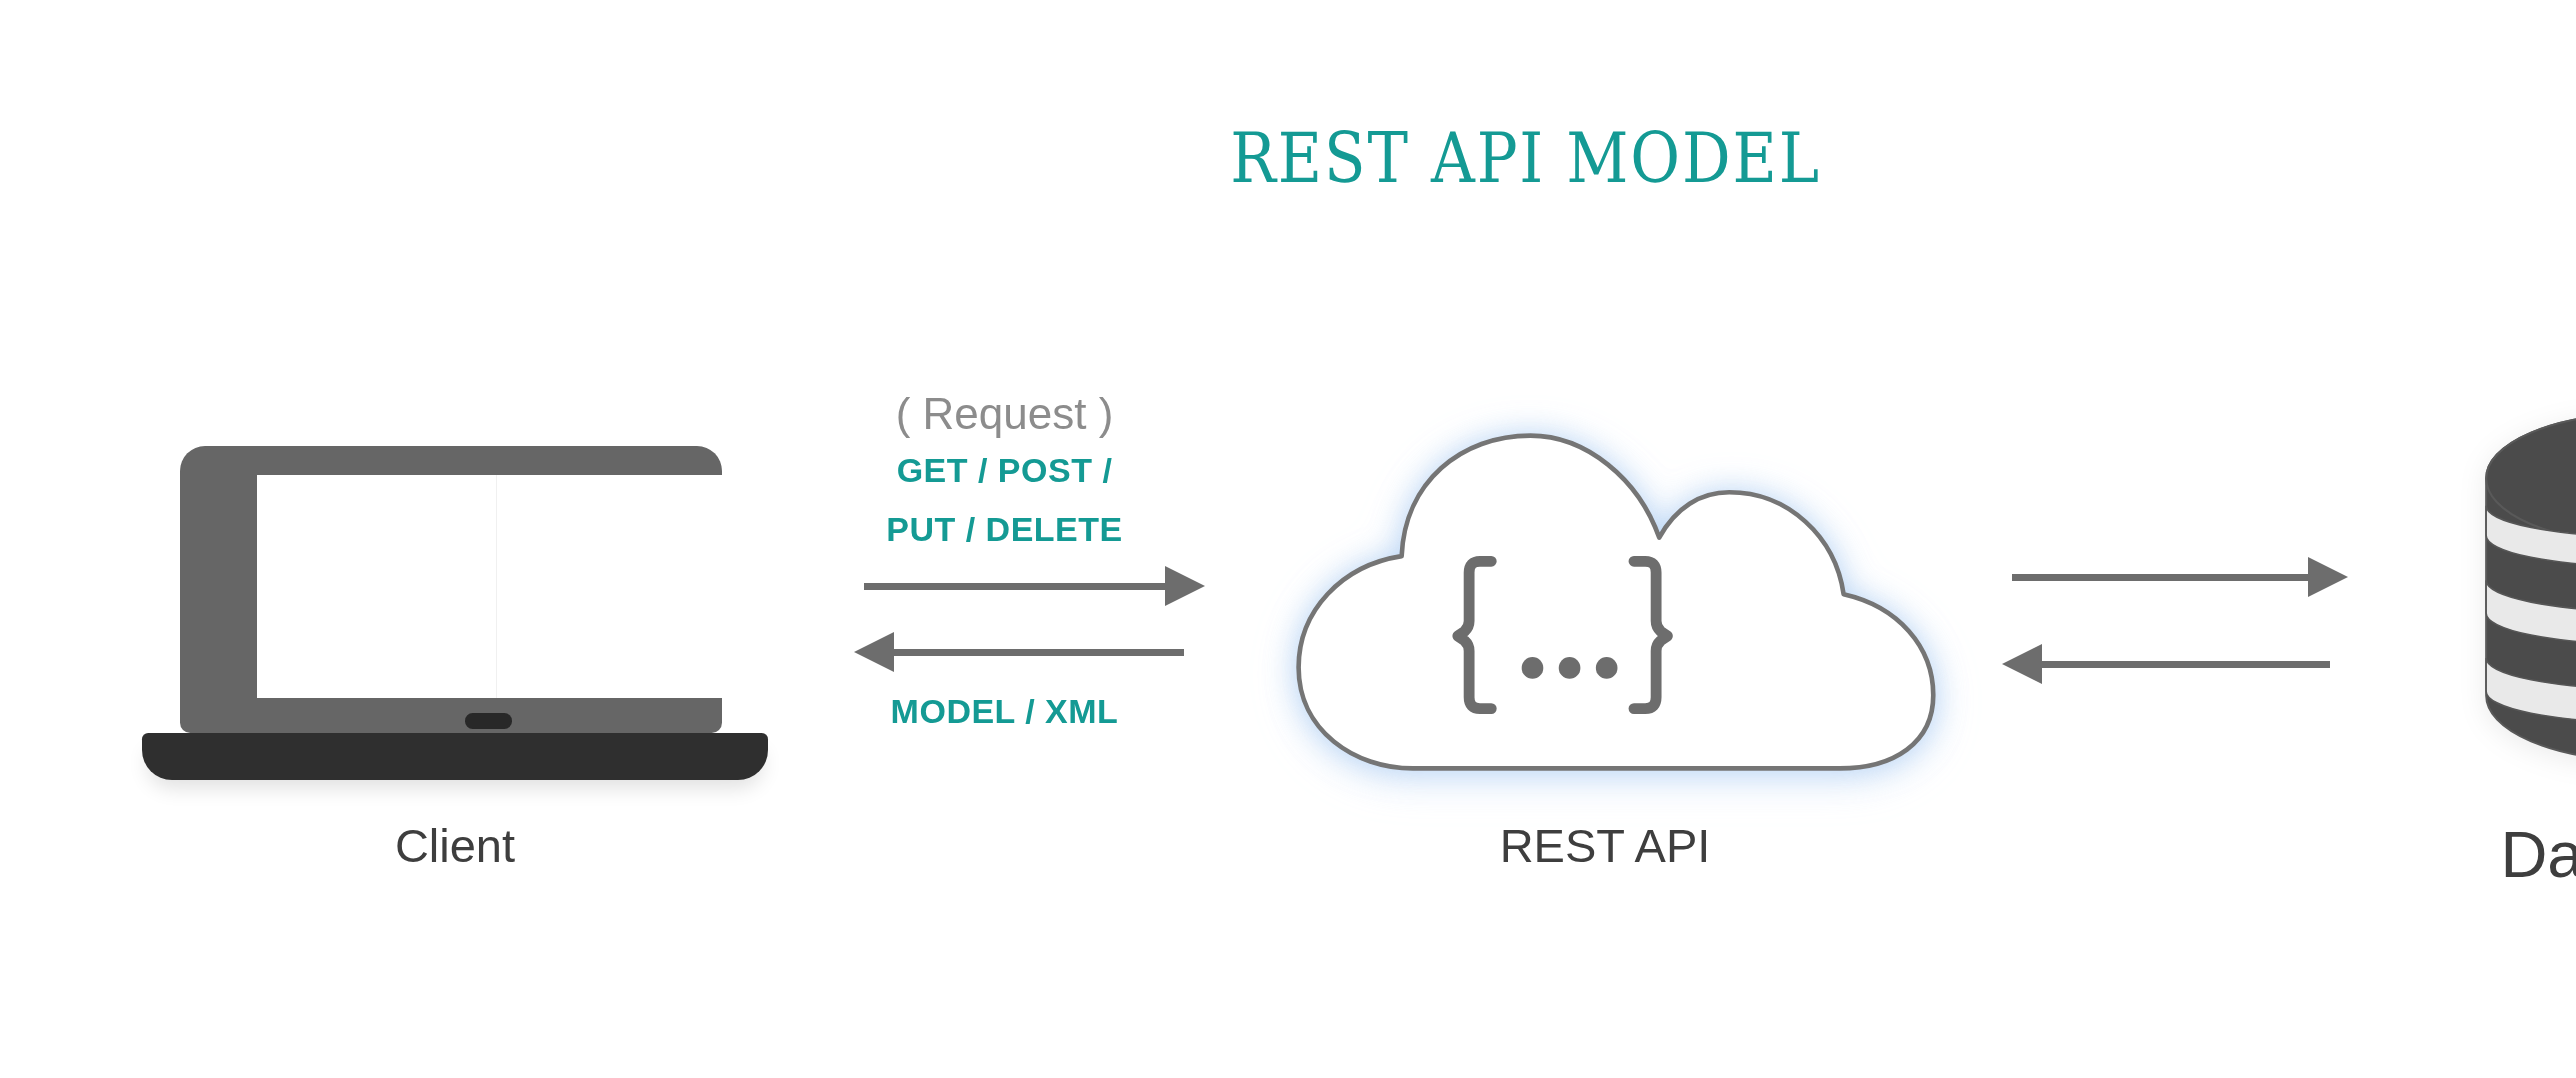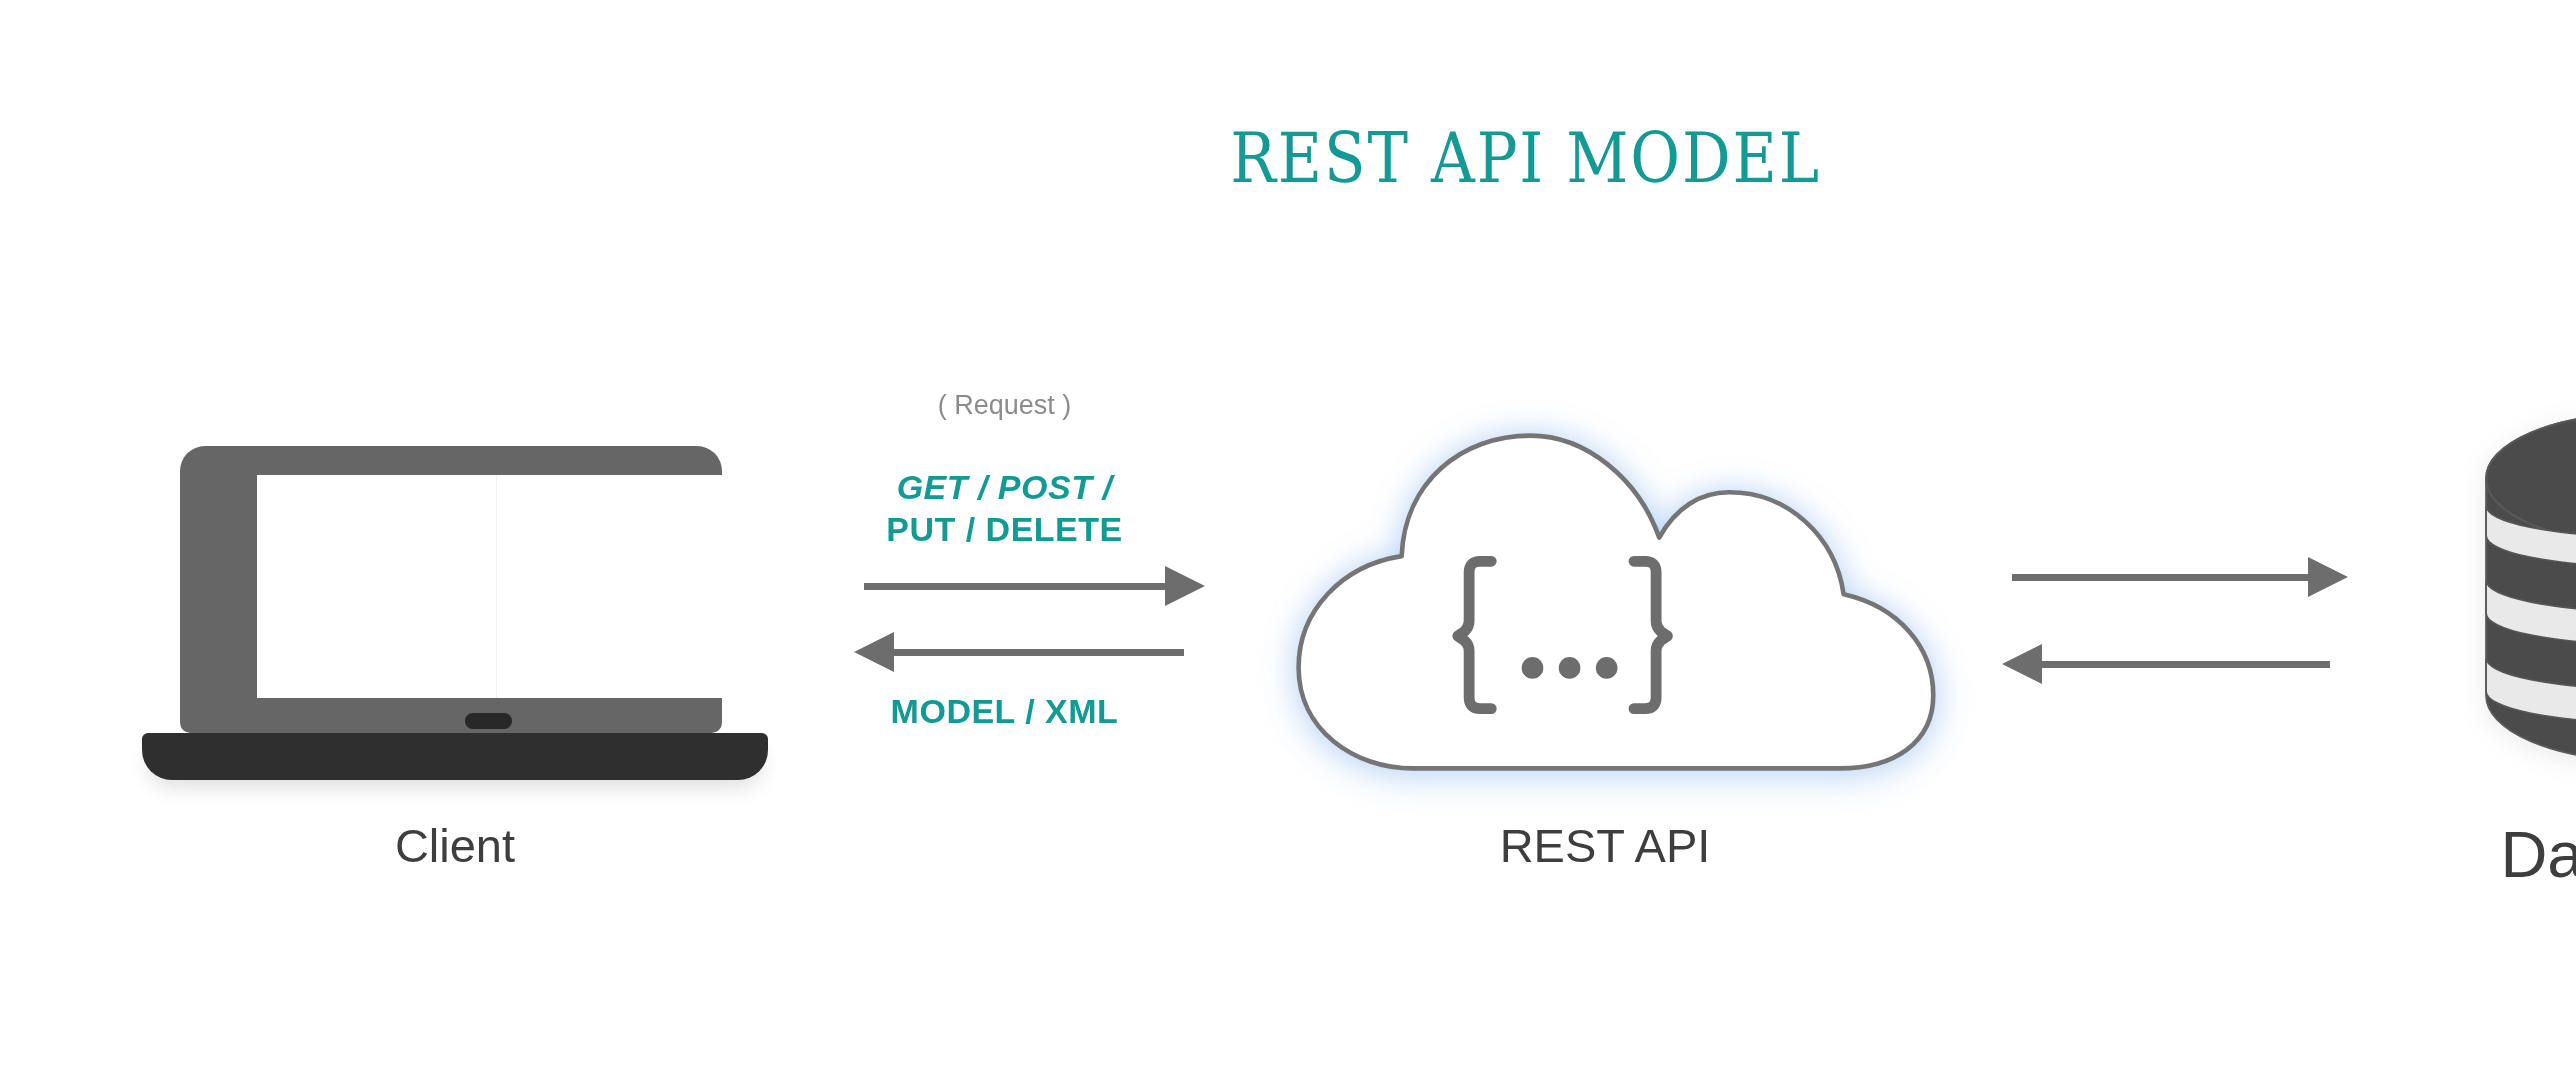--- a/index.html
+++ b/index.html
@@ -72,24 +72,24 @@
   .node-label.client{left:142px;width:626px;}
   .node-label.api{left:1265px;width:680px;}
   .node-label.database{left:2480px;width:319px;font-size:65px;}
 
   
   .flow-labels{position:absolute;left:824px;top:0;width:361px;height:1078px;}
   .flow-labels .row{
     position:absolute;left:0;width:100%;
     text-align:center;line-height:1;white-space:nowrap;
   }
-  .annotation{font-size:27px;color:var(--muted-text);}
+  .annotation{font-size:44px;color:var(--muted-text);}
   .methods{font-size:34px;font-weight:700;color:var(--accent);letter-spacing:0.5px;}
   .row.req-ann {top:392px;}
-  .row.req-m1  {top:470px;font-style:italic;}
+  .row.req-m1  {top:453px;}
   .row.req-m2  {top:512px;}
   .row.resp-f  {top:694px;}
   .row.resp-ann{top:759px;}
 
   
   .arrow{position:absolute;height:41px;}
   .arrow .shaft{position:absolute;top:17px;height:7.2px;background:var(--arrow);}
   .arrow .head{position:absolute;top:0;width:0;height:0;
     border-top:20.6px solid transparent;border-bottom:20.6px solid transparent;}
   .arrow.dir-right .shaft{left:0;right:36px;}

